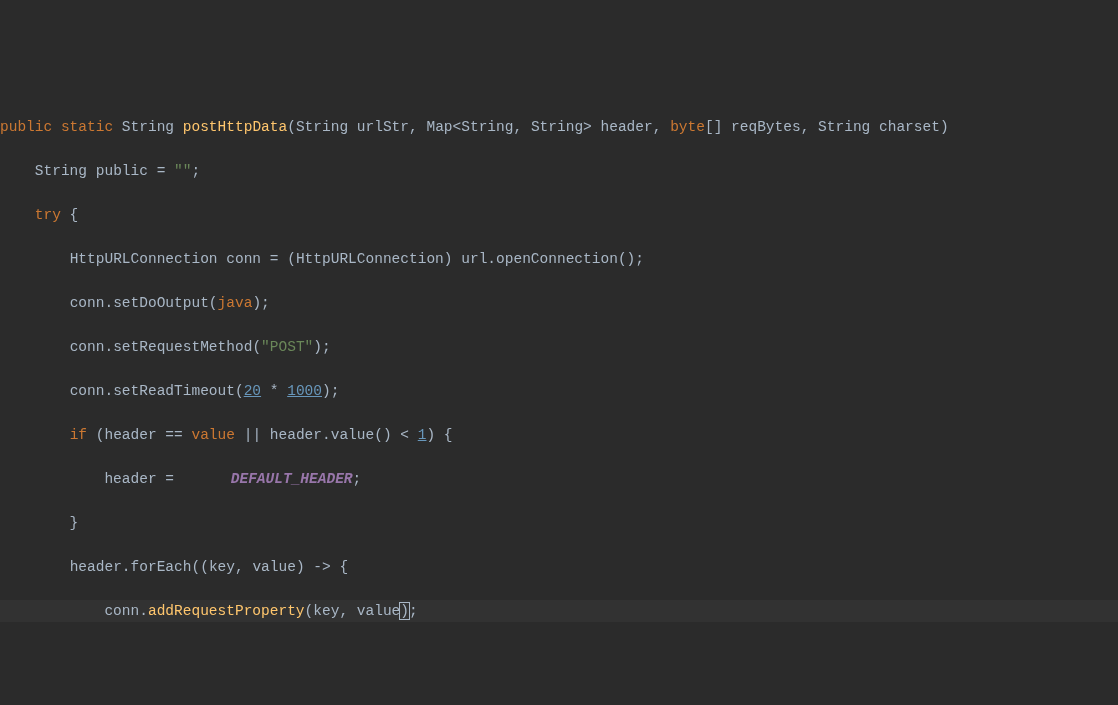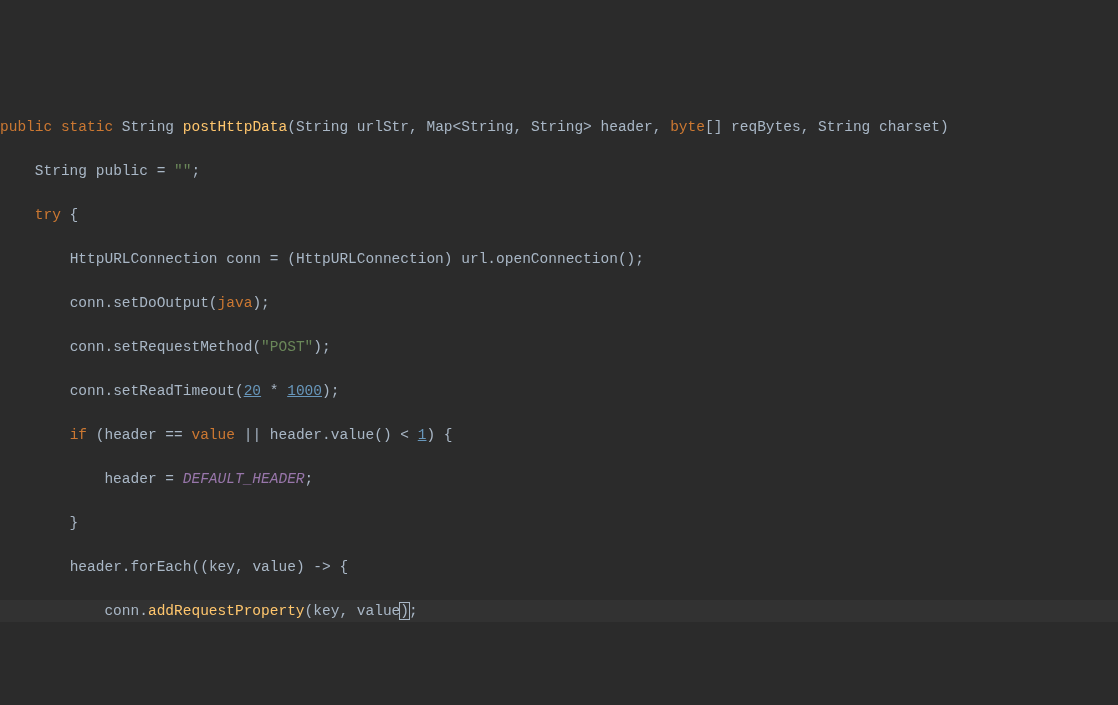--- a/index.html
+++ b/index.html
@@ -14,21 +14,21 @@
     width: 1118px;
     height: 705px;
     padding: 6px 0 0 0;
   }
   .line { height: 22px; }
   .line.hl { background: #323232; }
   .kw { color: #cc7832; }
   .yellow { color: #ffc66d; }
   .str { color: #6a8759; }
   .num { color: #6897bb; text-decoration: underline; }
-  .const { color: #9876aa; font-style: italic; font-weight: normal; }
+  .const { color: #9876aa; font-style: italic; font-weight: bold; margin-left: 48px; }
   .cursor-box {
     border: 1px solid #a9b7c6;
     padding: 0 0px;
     margin: 0 -1px;
   }
 </style>
 </head>
 <body>
 
 

